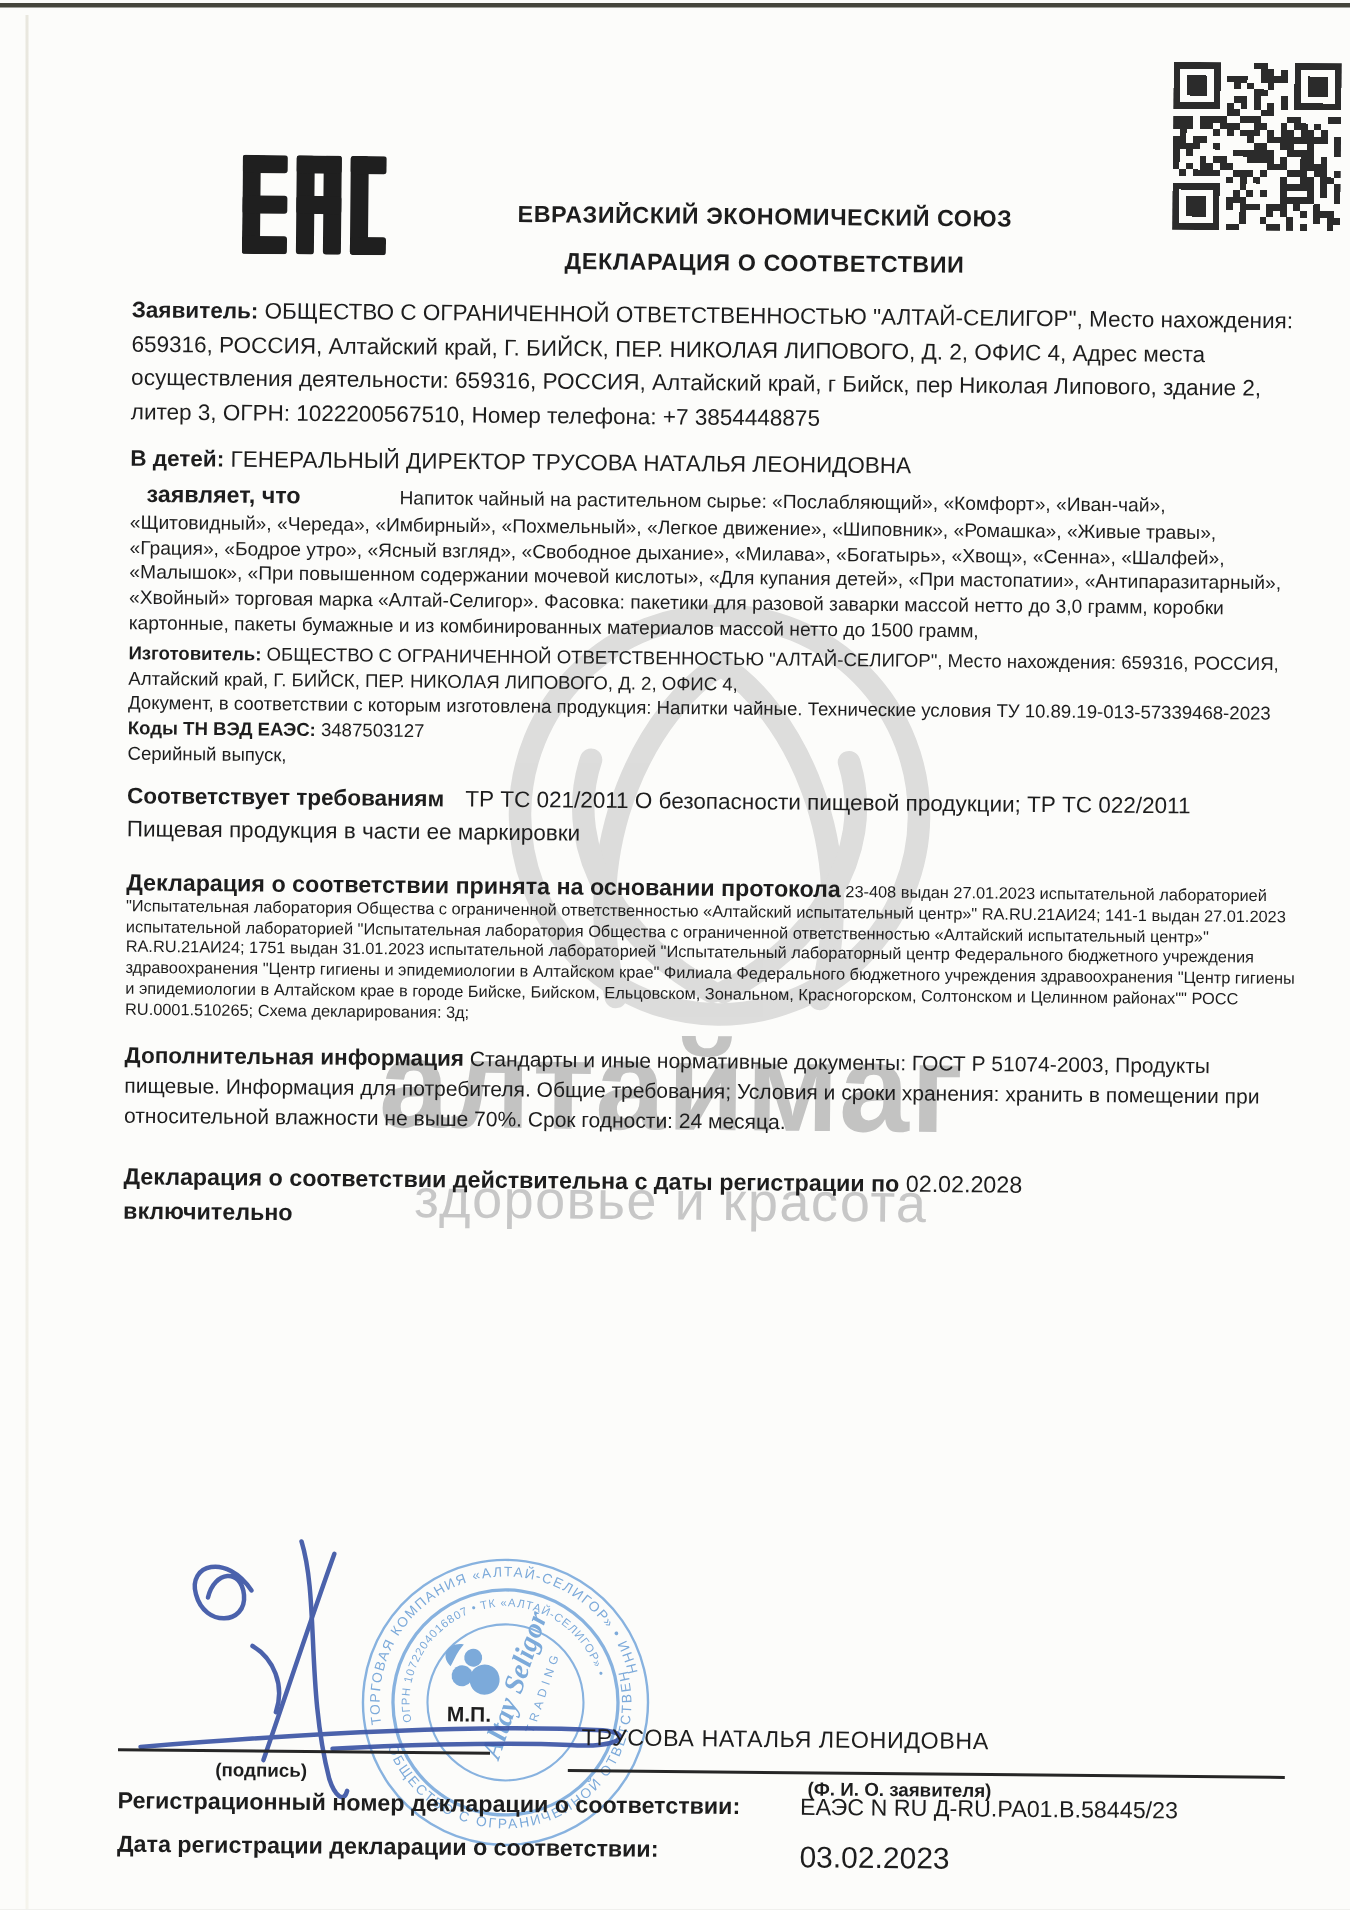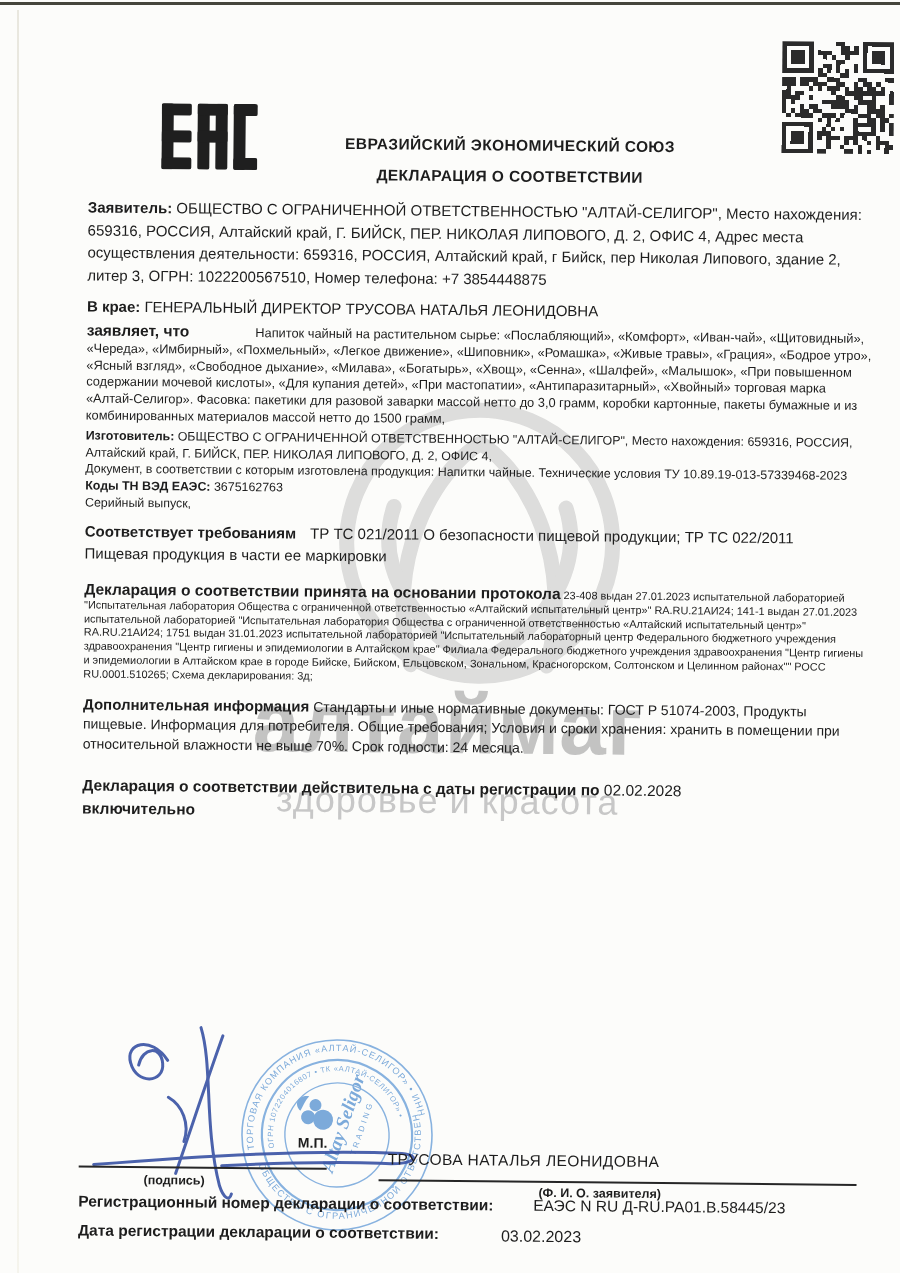--- a/index.html
+++ b/index.html
@@ -25,21 +25,21 @@
   .title-block .t1,.title-block .t2{font-weight:bold;font-size:15.5px;letter-spacing:.4px;}
   .title-block .t2{margin-top:13px;}
 
   
   .para{margin:0;}
   .applicant{margin-top:15px;font-size:15px;line-height:1.5;}
   b.lab{font-weight:bold;}
   .vlitse{margin-top:11px;font-size:15px;font-weight:bold;}
   .vlitse .name{font-weight:normal;}
   .declares{margin-top:6px;font-size:12.8px;line-height:1.3;}
-  .declares b{font-size:15.5px;}
+  .declares b{font-size:15.5px;margin-left:11px;}
   .gap-wide{padding-left:66px;}
   .gap-med{padding-left:14px;}
   .manuf{margin-top:4px;font-size:12.4px;line-height:1.34;}
   .manuf p{margin:0;}
   .compliance{margin-top:10px;font-size:15px;line-height:1.45;max-width:722px;}
   .compliance b{font-size:15px;}
   .basis{margin-top:16px;font-size:10.9px;line-height:1.27;}
   .basis b{font-size:15.5px;line-height:1.1;}
   .additional{margin-top:13px;font-size:14px;line-height:1.38;}
   .additional b{font-size:15px;}
@@ -57,21 +57,21 @@
   .abs{position:absolute;}
   .sig-line{left:85px;top:1169px;width:248px;border-top:2px solid #262626;}
   .sig-cap{left:150px;top:1176px;font-size:12.5px;font-weight:bold;}
   .mp{left:304px;top:1136px;font-size:14px;font-weight:bold;}
   .fio-name{left:394px;top:1151px;font-size:15.5px;letter-spacing:.4px;}
   .fio-line{left:385px;top:1180px;width:478px;border-top:2px solid #262626;}
   .fio-cap{left:545px;top:1185px;font-size:12.5px;font-weight:bold;}
   .reg-lab1{left:85px;top:1196px;font-size:15.5px;font-weight:bold;}
   .reg-val1{left:540px;top:1196px;font-size:15.5px;}
   .reg-lab2{left:85px;top:1225px;font-size:15.5px;font-weight:bold;}
-  .reg-val2{left:508px;top:1227px;font-size:16px;}
+  .reg-val2{left:540px;top:1227px;font-size:20px;}
 
   .stamp{position:absolute;left:223px;top:1016px;opacity:.88;}
   .sig-svg{position:absolute;left:78px;top:1008px;}
 </style>
 </head>
 <body>
 
 <div class="page">
   <div class="top-line"></div>
   <div class="left-crease"></div>
@@ -421,28 +421,28 @@
       </svg>
 
     <div class="content">
       <div class="title-block">
         <div class="t1">ЕВРАЗИЙСКИЙ ЭКОНОМИЧЕСКИЙ СОЮЗ</div>
         <div class="t2">ДЕКЛАРАЦИЯ О СООТВЕТСТВИИ</div>
       </div>
 
       <p class="para applicant"><b class="lab">Заявитель:</b> <span>ОБЩЕСТВО С ОГРАНИЧЕННОЙ ОТВЕТСТВЕННОСТЬЮ "АЛТАЙ-СЕЛИГОР", Место нахождения: 659316, РОССИЯ,  Алтайский край, Г. БИЙСК, ПЕР. НИКОЛАЯ ЛИПОВОГО, Д. 2, ОФИС 4, Адрес места осуществления деятельности: 659316, РОССИЯ, Алтайский край, г Бийск, пер Николая Липового, здание 2, литер 3, ОГРН: 1022200567510, Номер телефона: +7 3854448875</span></p>
 
-      <p class="para vlitse"><b class="lab">В крае:</b> <span class="name">ГЕНЕРАЛЬНЫЙ ДИРЕКТОР ТРУСОВА НАТАЛЬЯ ЛЕОНИДОВНА</span></p>
+      <p class="para vlitse"><b class="lab">В детей:</b> <span class="name">ГЕНЕРАЛЬНЫЙ ДИРЕКТОР ТРУСОВА НАТАЛЬЯ ЛЕОНИДОВНА</span></p>
 
       <p class="para declares"><b class="lab">заявляет, что</b><span class="gap-wide">Напиток чайный на растительном сырье: «Послабляющий», «Комфорт», «Иван-чай», «Щитовидный», «Череда», «Имбирный», «Похмельный», «Легкое движение», «Шиповник», «Ромашка», «Живые травы», «Грация», «Бодрое утро», «Ясный взгляд», «Свободное дыхание», «Милава», «Богатырь», «Хвощ», «Сенна», «Шалфей», «Малышок», «При повышенном содержании мочевой кислоты», «Для купания детей», «При мастопатии», «Антипаразитарный», «Хвойный» торговая марка «Алтай-Селигор». Фасовка: пакетики для разовой заварки массой нетто до 3,0 грамм, коробки картонные, пакеты бумажные и из комбинированных материалов массой нетто до 1500 грамм,</span></p>
 
       <div class="manuf">
         <p><b class="lab">Изготовитель:</b> <span>ОБЩЕСТВО С ОГРАНИЧЕННОЙ ОТВЕТСТВЕННОСТЬЮ "АЛТАЙ-СЕЛИГОР", Место нахождения: 659316, РОССИЯ, Алтайский край, Г. БИЙСК, ПЕР. НИКОЛАЯ ЛИПОВОГО, Д. 2, ОФИС 4,</span></p>
         <p>Документ, в соответствии с которым изготовлена продукция: Напитки чайные. Технические условия ТУ 10.89.19-013-57339468-2023</p>
-        <p><b class="lab">Коды ТН ВЭД ЕАЭС:</b> <span>3675162763</span></p>
+        <p><b class="lab">Коды ТН ВЭД ЕАЭС:</b> <span>3487503127</span></p>
         <p>Серийный выпуск,</p>
       </div>
 
       <p class="para compliance"><b class="lab">Соответствует требованиям</b><span class="gap-med">ТР ТС 021/2011 О безопасности пищевой продукции; ТР ТС 022/2011 Пищевая продукция в части ее маркировки</span></p>
 
       <p class="para basis"><b class="lab">Декларация о соответствии принята на основании протокола</b> <span>23-408 выдан 27.01.2023  испытательной лабораторией "Испытательная лаборатория Общества с ограниченной ответственностью «Алтайский испытательный центр»" RA.RU.21АИ24; 141-1 выдан 27.01.2023  испытательной лабораторией "Испытательная лаборатория Общества с ограниченной ответственностью «Алтайский испытательный центр»" RA.RU.21АИ24; 1751 выдан 31.01.2023  испытательной лабораторией "Испытательный лабораторный центр Федерального бюджетного учреждения здравоохранения "Центр гигиены и эпидемиологии в Алтайском крае" Филиала Федерального бюджетного учреждения здравоохранения "Центр гигиены и эпидемиологии в Алтайском крае  в городе Бийске, Бийском, Ельцовском, Зональном, Красногорском, Солтонском и Целинном районах"" РОСС RU.0001.510265; Схема декларирования: 3д;</span></p>
 
       <p class="para additional"><b class="lab">Дополнительная информация</b> <span>Стандарты и иные нормативные документы: ГОСТ Р 51074-2003, Продукты пищевые. Информация для потребителя. Общие требования; Условия и сроки хранения:  хранить в помещении при относительной влажности не выше 70%. Срок годности: 24 месяца.</span></p>
 
       <p class="para validity"><span>Декларация о соответствии действительна с даты регистрации по</span> <span class="val">02.02.2028</span> <span>включительно</span></p>

